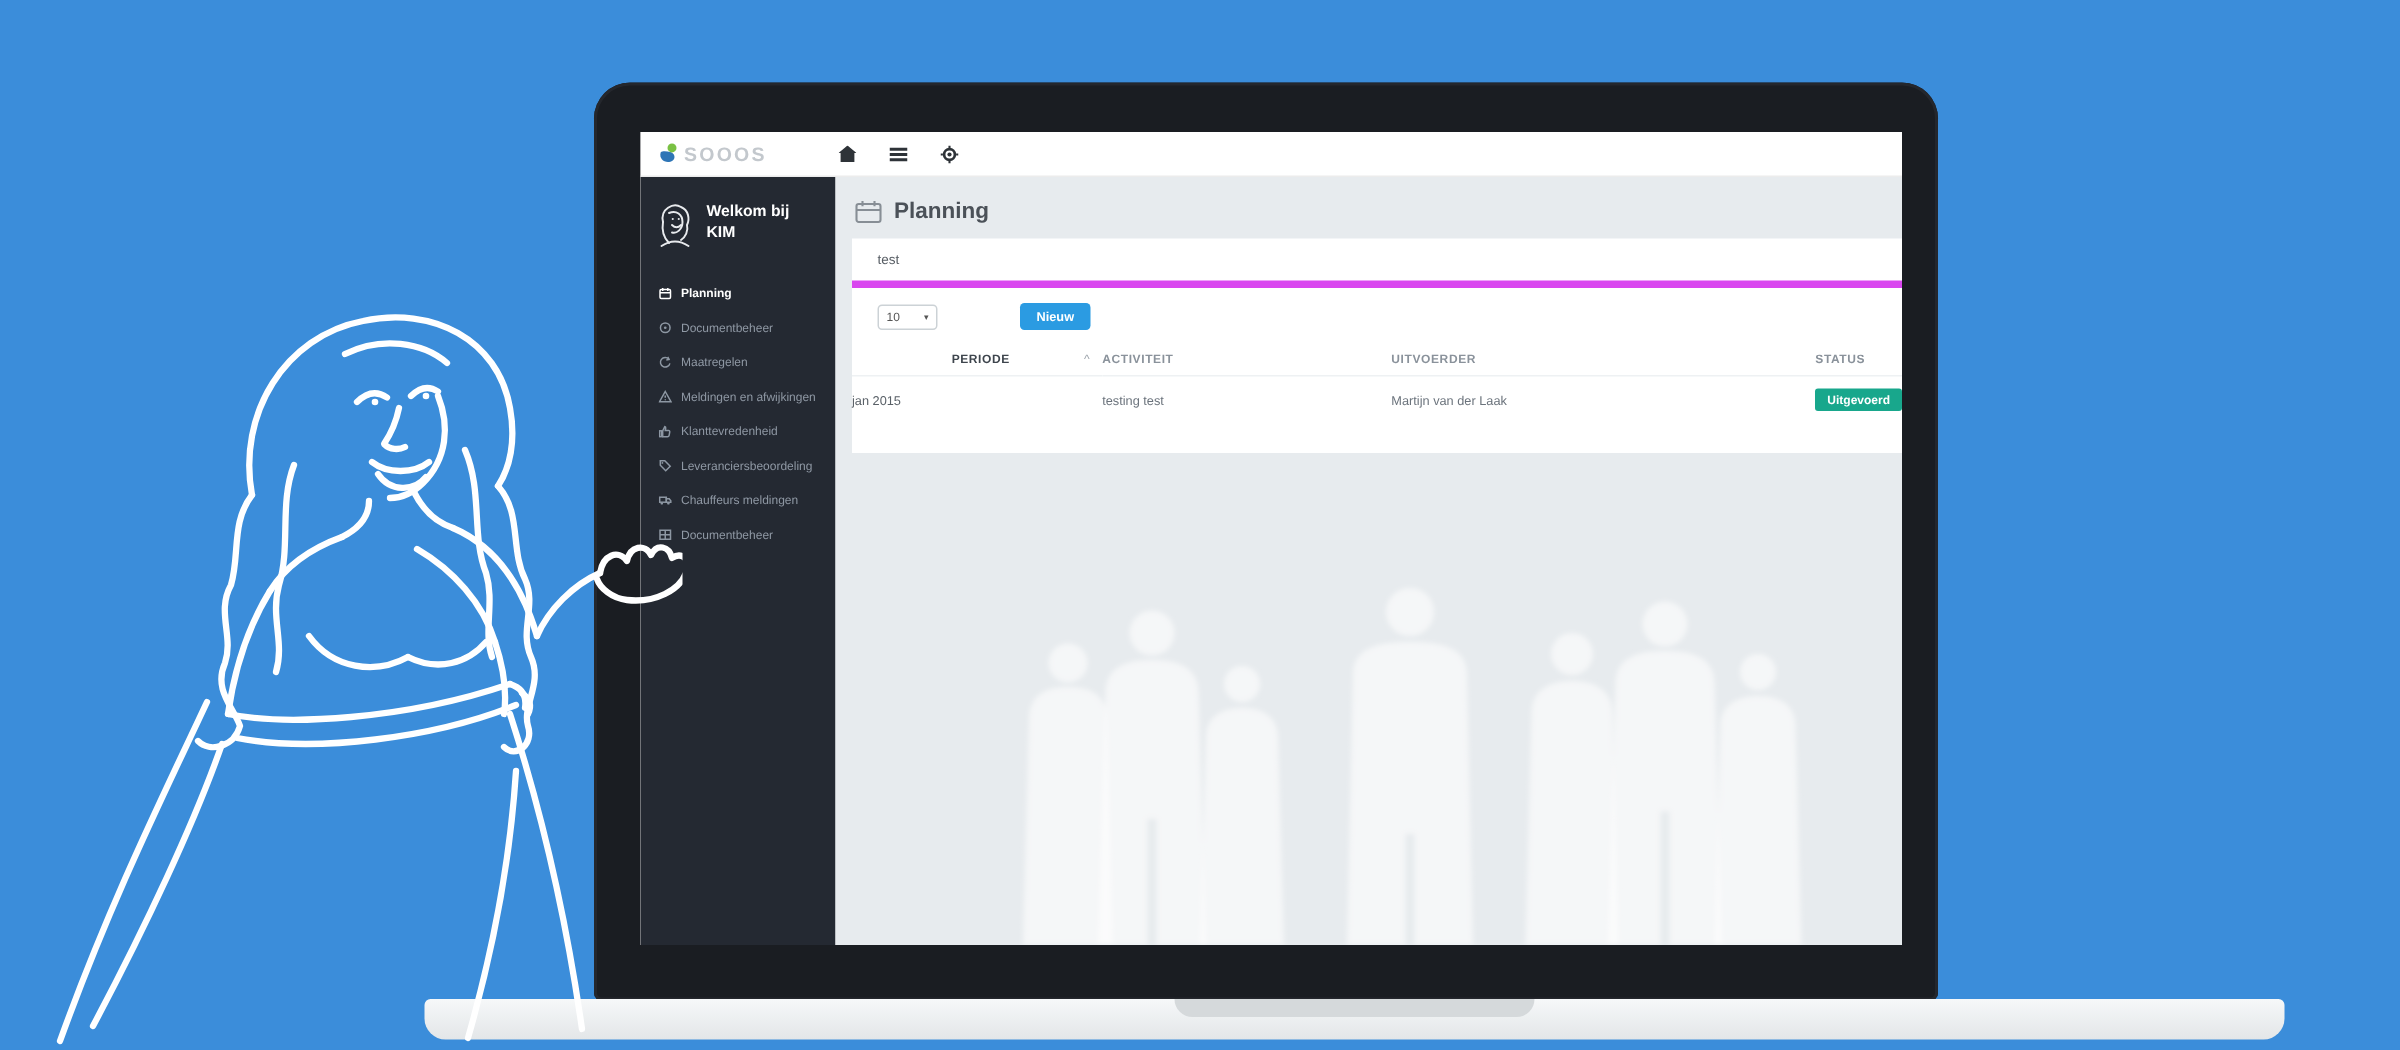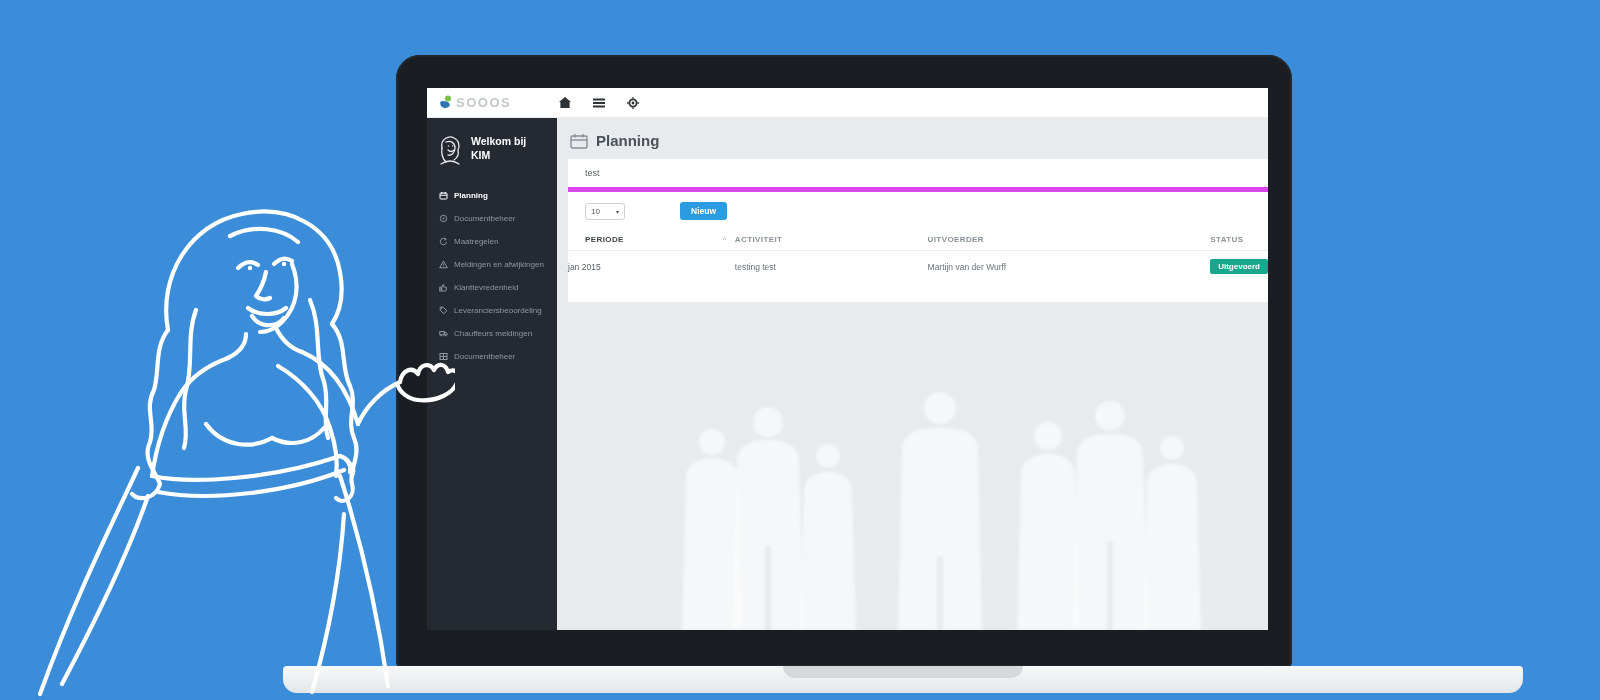--- a/index.html
+++ b/index.html
@@ -49,21 +49,21 @@
     background:#fff;font-size:8px;color:#555;display:flex;align-items:center;
     justify-content:space-between;padding:0 5px;box-sizing:border-box;cursor:pointer;}
   .caret{font-size:6px;color:#555;}
   .btn-new{background:#2b9be2;color:#fff;font-size:8.5px;font-weight:bold;
     padding:4px 11px;border:none;border-radius:3px;cursor:pointer;
     font-family:"Liberation Sans","DejaVu Sans",sans-serif;margin-left:45px;}
 
   table{width:100%;border-collapse:collapse;}
   th{text-align:left;font-size:8px;letter-spacing:.4px;padding:7px 0 6px 0;
     font-weight:bold;color:#8a929b;cursor:pointer;}
-  th.c1{color:#3e454d;padding-left:17px;width:150px;}
+  th.c1{color:#3e454d;padding-left:17px;width:150px;text-align:center;}
   th.c2{width:193px;}
   th.c3{width:283px;margin-left:38px;}
   .sort-caret{float:right;margin-right:8px;color:#9aa1a9;font-size:8px;font-weight:normal;}
   td{padding:8px 0;border-top:1px solid #eef1f3;font-size:8.5px;color:#6b737c;}
   td.c1{color:#596067;}
   .badge{display:inline-block;font-size:8px;font-weight:bold;color:#fff;
     padding:3px 8px;border-radius:2px;cursor:pointer;}
   .badge--done{background:#18a78c;}
   .badge--plan{background:#24303f;}
 
@@ -253,21 +253,21 @@
                   </th>
                   <th class="c2">ACTIVITEIT</th>
                   <th class="c3">UITVOERDER</th>
                   <th class="c4">STATUS</th>
                 </tr>
               </thead>
               <tbody>
                 <tr>
                   <td class="c1">jan 2015</td>
                   <td>testing test</td>
-                  <td>Martijn van der Wurff</td>
+                  <td>Martijn van der Laak</td>
                   <td>
                     <span class="badge badge--done">Uitgevoerd</span>
                   </td>
                 </tr>
               </tbody>
             </table>
           </div>
 
         </div>
       </div>

